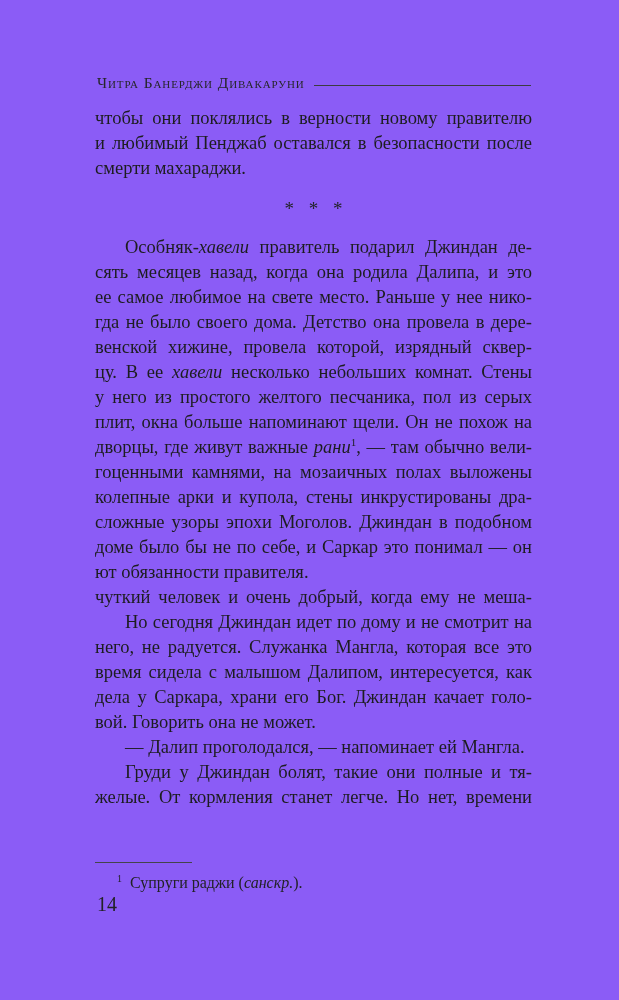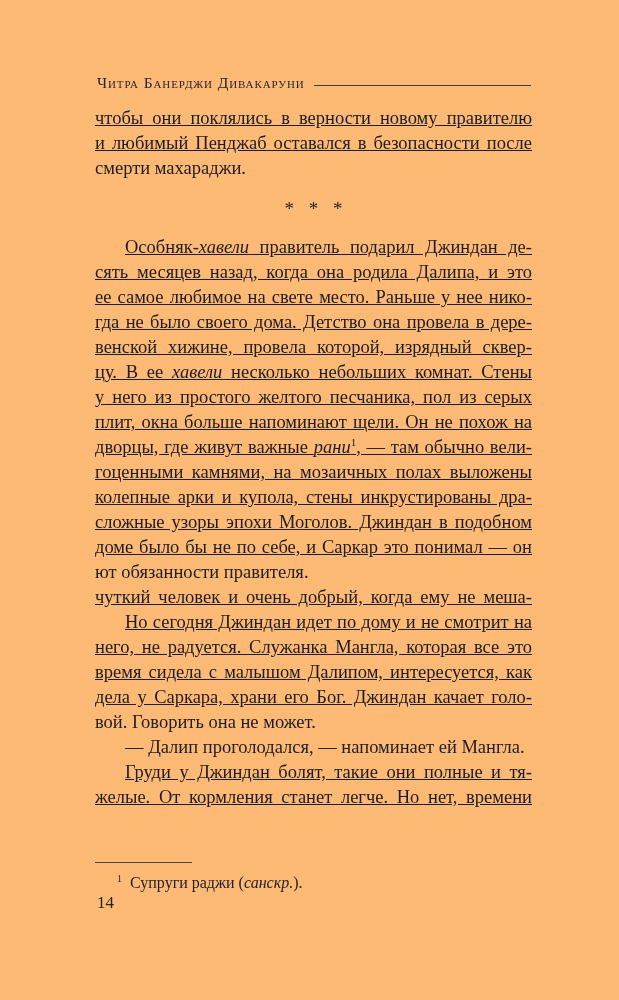--- a/index.html
+++ b/index.html
@@ -5,21 +5,21 @@
   html, body { margin: 0; padding: 0; }
   body {
     width: 619px; height: 1000px;
     background: #ffffff;
     font-family: "Liberation Serif", "DejaVu Serif", serif;
     color: #1f1f1f;
   }
   .page {
     position: relative;
     width: 619px; height: 1000px;
-    background: #fdba74;
+    background: #8b5cf6;
     overflow: hidden;
   }
 
   
   .header-row {
     position: absolute;
     left: 97px; right: 88px; top: 74px;
     display: flex;
     align-items: baseline;
   }
@@ -49,21 +49,20 @@
   }
   .line {
     height: 25px;
     overflow: hidden;
     white-space: nowrap;
   }
   .line.jl {
     white-space: normal;
     text-align: justify;
     text-align-last: justify;
-    text-decoration: underline;
   }
   .line.indent { text-indent: 30px; }
   .it { font-style: italic; }
   .sup {
     font-size: 11px;
     vertical-align: super;
     line-height: 0;
   }
 
   
@@ -93,21 +92,21 @@
     line-height: 22px;
     text-indent: 22px;
     color: #222226;
   }
   .footnote .sup { font-size: 10px; margin-right: 4px; }
 
   
   .page-number {
     position: absolute;
     left: 97px; top: 893px;
-    font-size: 17px;
+    font-size: 20px;
     color: #222226;
   }
 </style>
 </head>
 <body>
 
 <div class="page">
 
   <div class="header-row">
     <span class="author">Читра Банерджи Дивакаруни</span>

